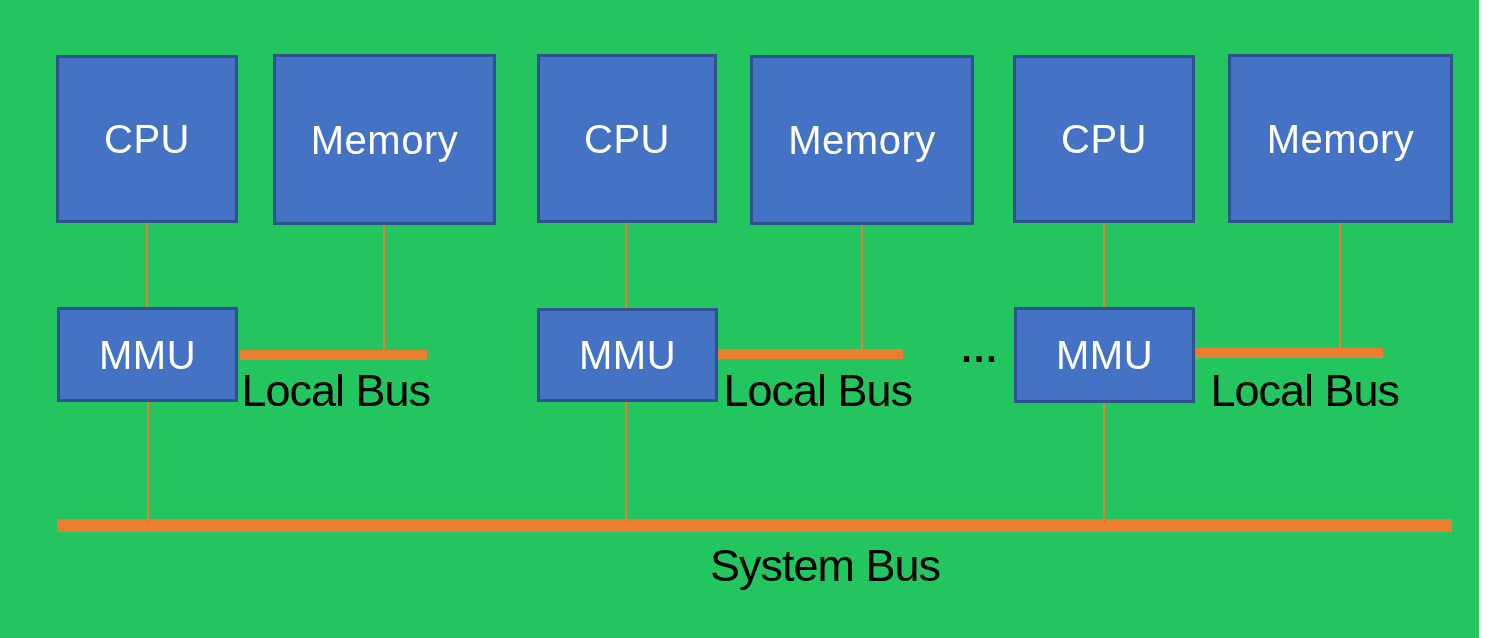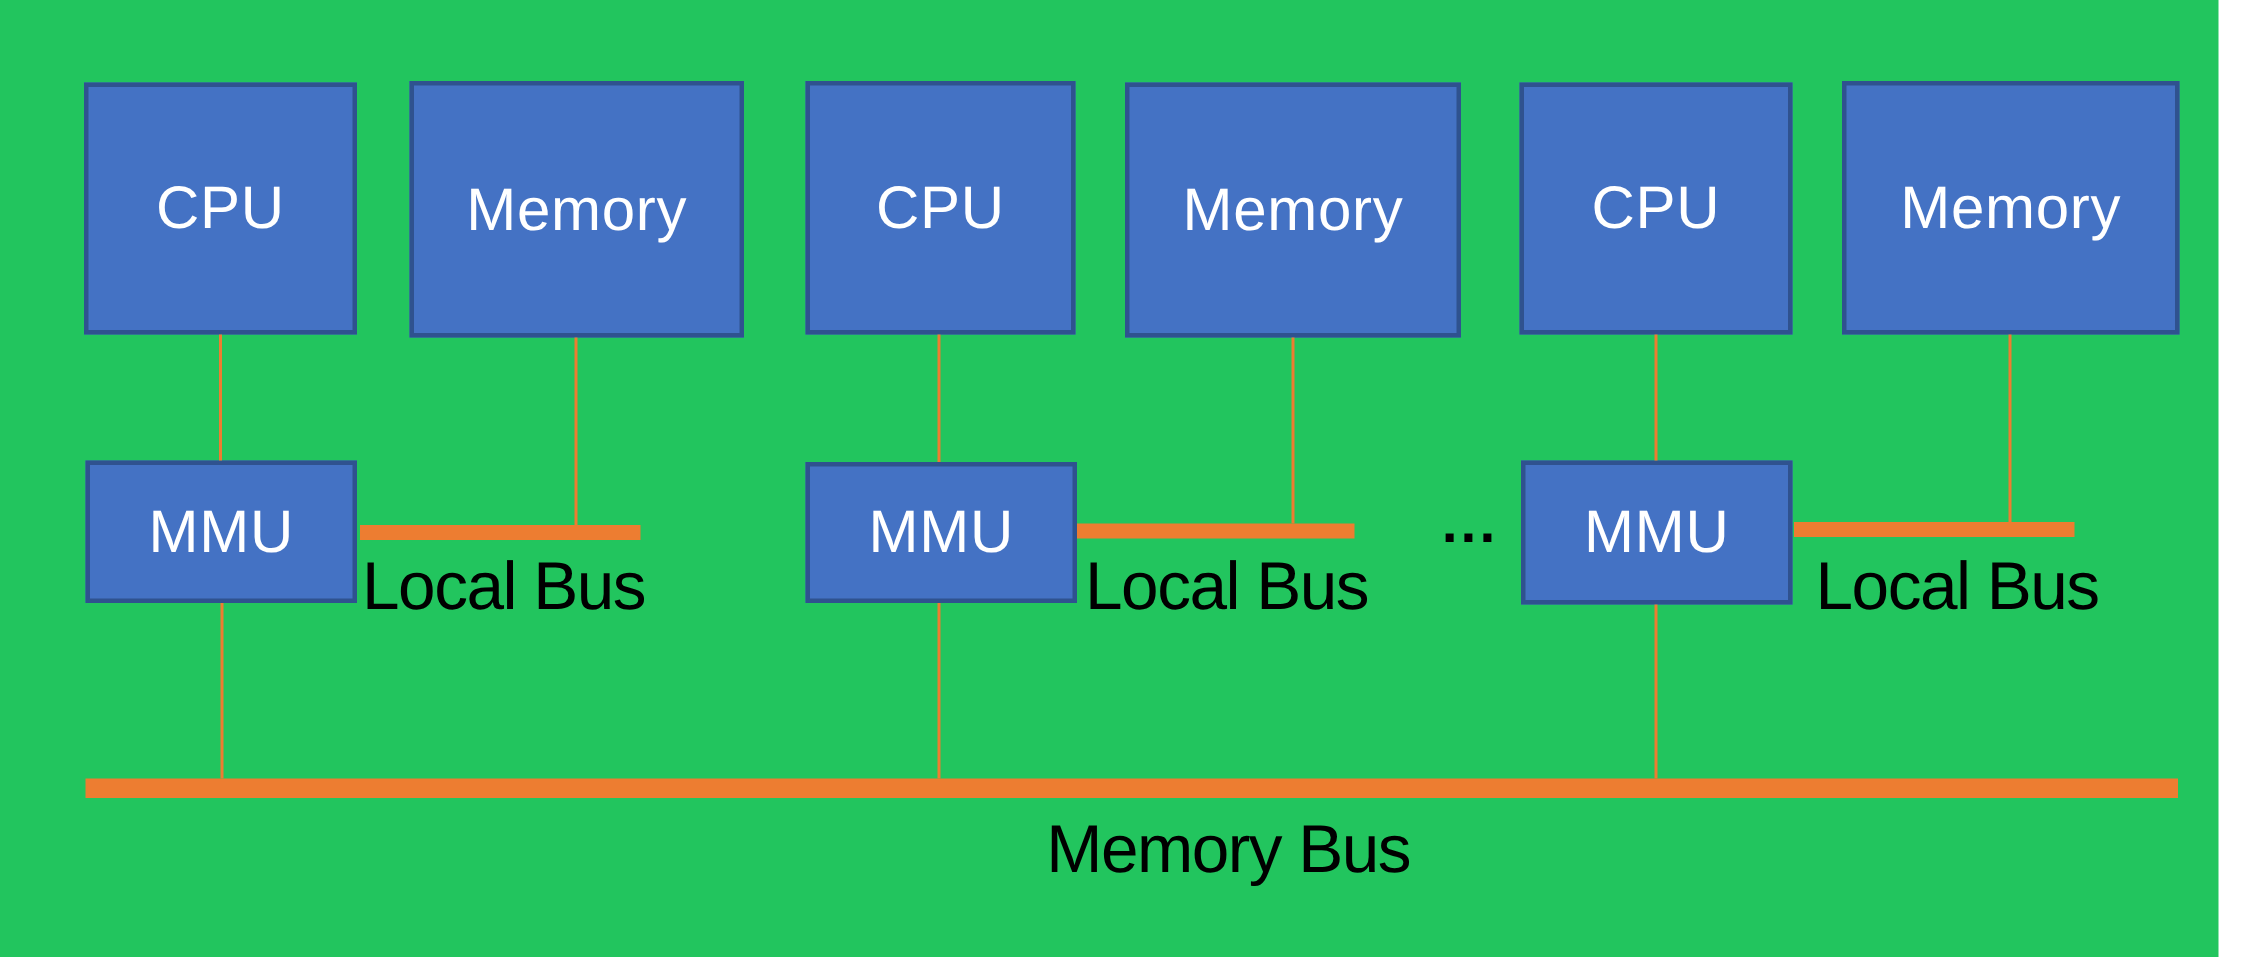--- a/index.html
+++ b/index.html
@@ -96,15 +96,15 @@
   <div class="box" style="left:1014px; top:307px; width:181px; height:96px;">MMU</div>
 
   <div class="vline" style="left:1103px; top:223px; height:84px;"></div>
   <div class="vline" style="left:1339px; top:223px; height:125px;"></div>
   <div class="vline" style="left:1103px; top:403px; height:116px;"></div>
 
   <div class="hbar" style="left:1196px; top:348px; width:187px; height:10px;"></div>
   <div class="bus-label" style="left:1207px; top:366px; width:192px;">Local Bus</div>
 
   <div class="hbar" style="left:57px; top:519px; width:1395px; height:13px;"></div>
-  <div class="bus-label" style="left:560px; top:541px; width:380px;">Memory Bus</div>
+  <div class="bus-label" style="left:560px; top:541px; width:380px;">System Bus</div>
 
 </div>
 
 </body></html>

